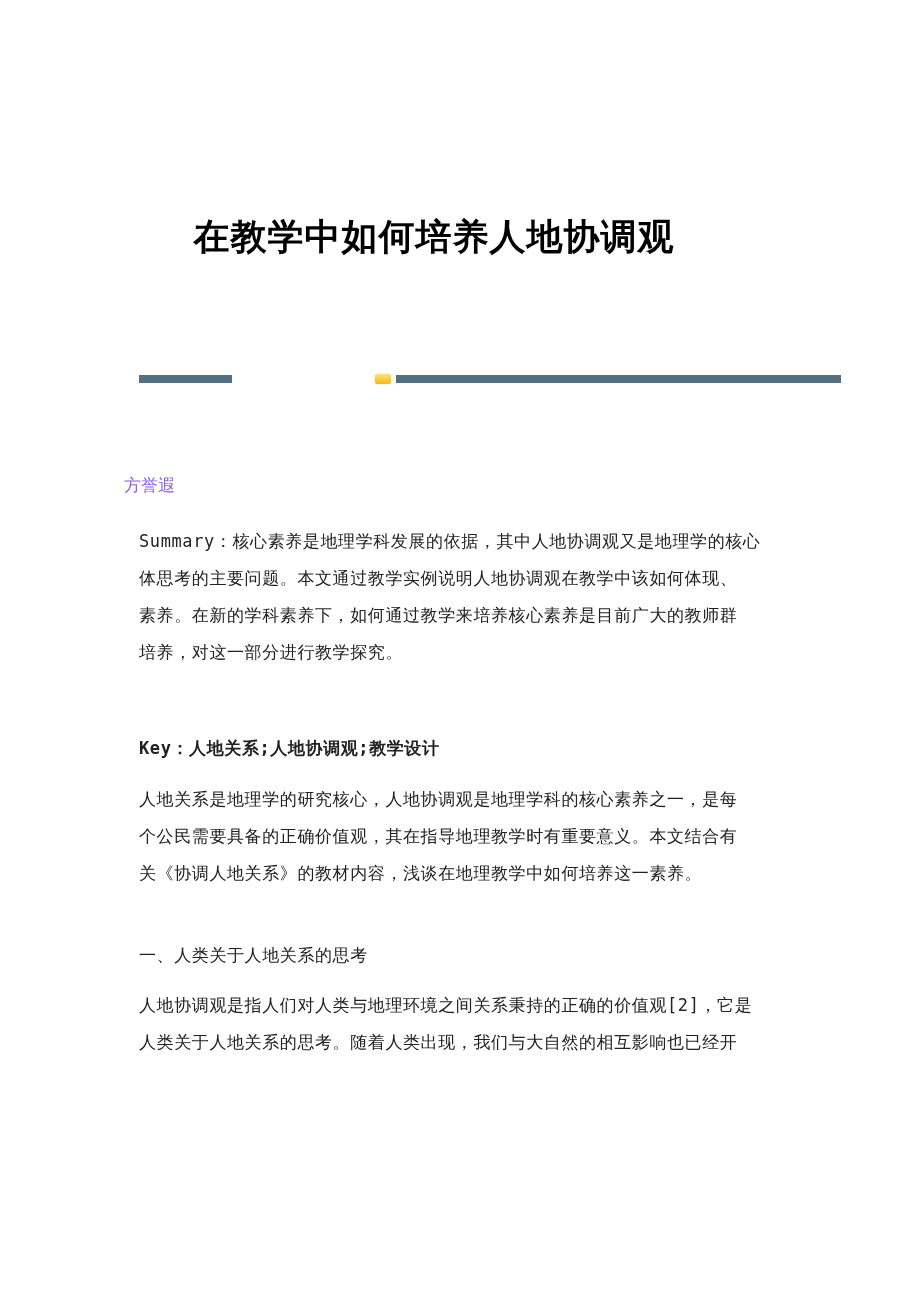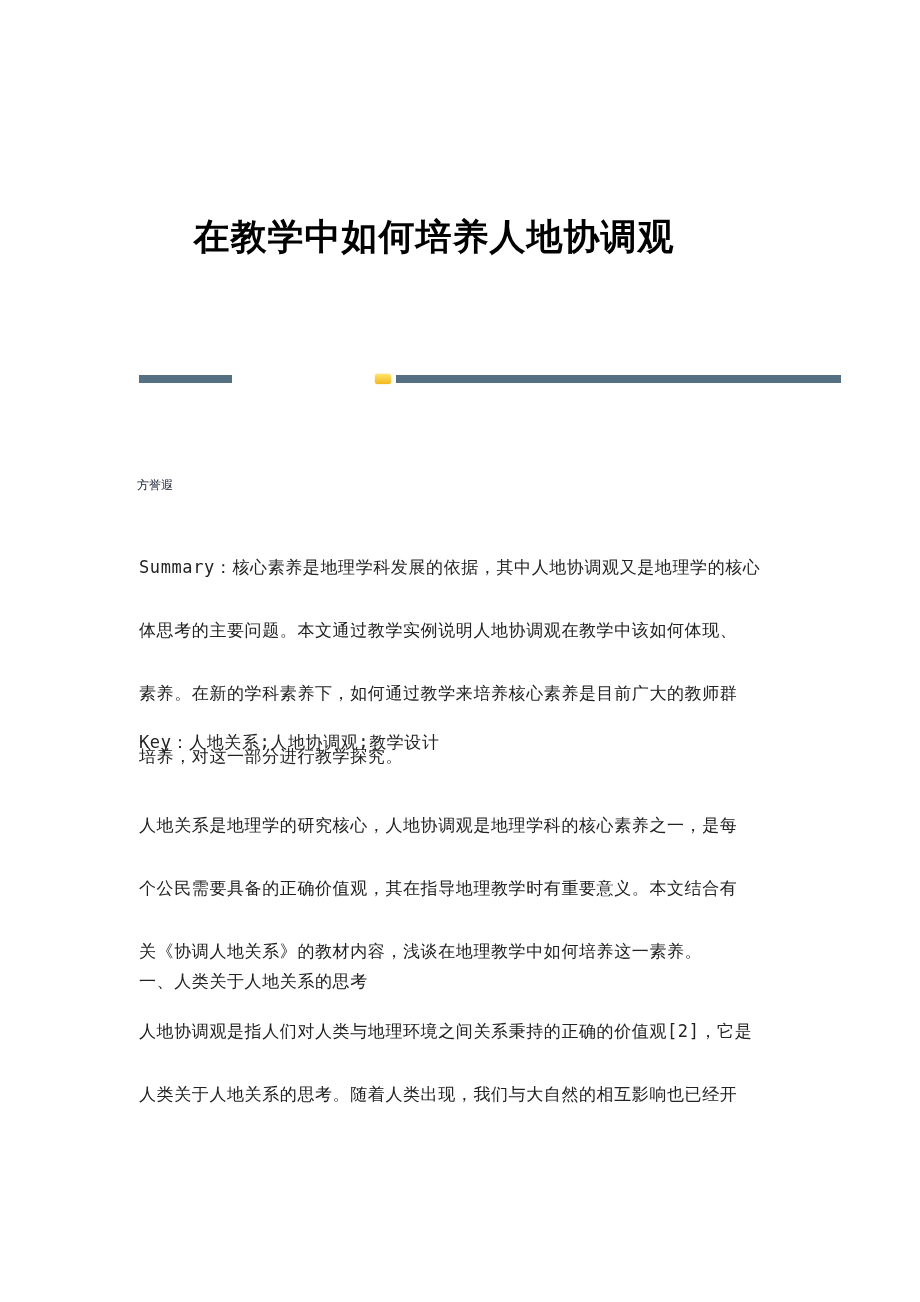--- a/index.html
+++ b/index.html
@@ -7,25 +7,25 @@
          font-family: "DejaVu Serif", "Liberation Serif", serif; color:#111; }
   .title { position:absolute; left:0; width:868px; top:214px; text-align:center;
            font-size:36px; font-weight:bold; letter-spacing:1px; color:#000;
            font-family: "DejaVu Serif", serif; line-height:44px; }
   .divider { position:absolute; top:375px; left:139px; width:702px; height:8px; }
   .divider .bar-left { position:absolute; left:0; top:0; width:93px; height:8px; background:#557082; }
   .divider .ornament { position:absolute; left:236px; top:-1px; width:16px; height:10px;
            background:linear-gradient(#ffe46a,#f2b81e); border-radius:2px;
            box-shadow:0 0 2px #f7d98a; }
   .divider .bar-right { position:absolute; left:257px; top:0; right:0; height:8px; background:#557082; }
-  .author { position:absolute; left:137px; top:474px; font-size:12px; line-height:22px; color:#0f172a;
+  .author { position:absolute; left:124px; top:474px; font-size:17px; line-height:22px; color:#8b5cf6;
             font-family: "DejaVu Sans Mono", monospace; }
   .para { position:absolute; left:139px; width:650px; font-size:17px; line-height:37px;
           color:#222; letter-spacing:0.6px; font-family: "DejaVu Sans Mono", monospace; }
-  .para .line { display:block; white-space:nowrap; height:37px;margin-top:26px; }
+  .para .line { display:block; white-space:nowrap; height:37px; }
 </style>
 </head>
 <body>
 
 <div>
 
   <div class="title">在教学中如何培养人地协调观</div>
 
   <div class="divider">
     <div class="bar-left"></div>
@@ -35,21 +35,21 @@
 
   <div class="author">方誉遐</div>
 
   <div class="para" style="top:523px;">
     <span class="line">Summary：核心素养是地理学科发展的依据，其中人地协调观又是地理学的核心</span>
     <span class="line">体思考的主要问题。本文通过教学实例说明人地协调观在教学中该如何体现、</span>
     <span class="line">素养。在新的学科素养下，如何通过教学来培养核心素养是目前广大的教师群</span>
     <span class="line">培养，对这一部分进行教学探究。</span>
   </div>
 
-  <div class="para" style="top:698px;">
+  <div class="para" style="top:730px;font-weight:bold;">
     <span class="line">Key：人地关系;人地协调观;教学设计</span>
   </div>
 
   <div class="para" style="top:781px;">
     <span class="line">人地关系是地理学的研究核心，人地协调观是地理学科的核心素养之一，是每</span>
     <span class="line">个公民需要具备的正确价值观，其在指导地理教学时有重要意义。本文结合有</span>
     <span class="line">关《协调人地关系》的教材内容，浅谈在地理教学中如何培养这一素养。</span>
   </div>
 
   <div class="para" style="top:937px;">

